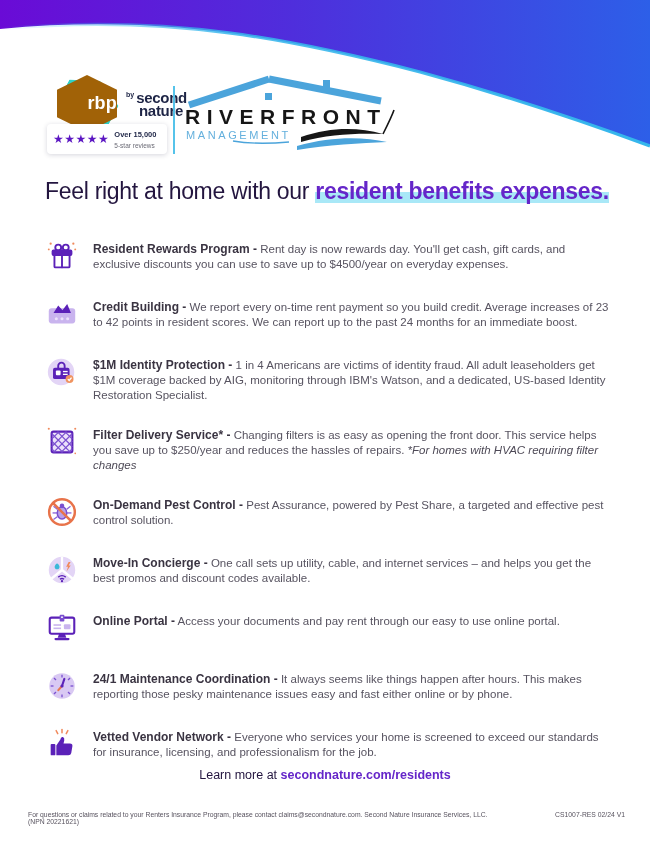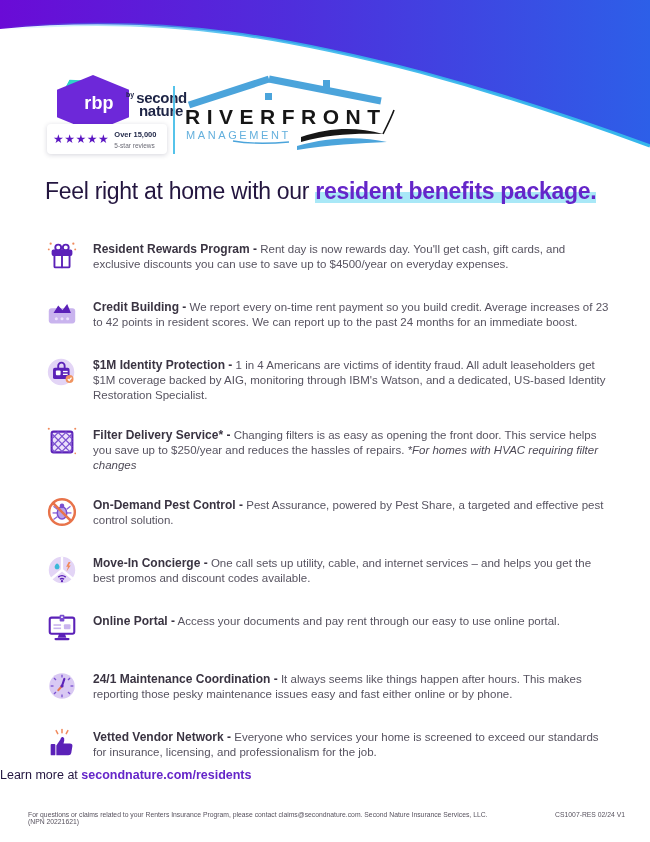--- a/index.html
+++ b/index.html
@@ -11,23 +11,23 @@
   
   .header-wave{position:absolute;top:0;left:0;width:650px;height:160px;}
   
   .rbp-badge{position:absolute;top:74px;left:54px;width:66px;height:60px;}
   .rbp-hex-teal{
     position:absolute;left:6px;top:4px;width:56px;height:52px;background:#2fd3c8;
     clip-path:polygon(50% 0%,100% 26%,100% 74%,50% 100%,0% 74%,0% 26%);
     transform:rotate(28deg);
   }
   .rbp-hex-purple{
-    position:absolute;left:3px;top:1px;width:60px;height:57px;background:#6d28d9;
+    position:absolute;left:3px;top:1px;width:60px;height:57px;background:#a16207;
     clip-path:polygon(50% 0%,100% 26%,100% 74%,50% 100%,0% 74%,0% 26%);
-    display:flex;align-items:center;justify-content:center;padding-left:12px;
+    display:flex;align-items:center;justify-content:flex-end;
   }
   .rbp-text{color:#fff;font-weight:bold;font-size:18px;letter-spacing:0.2px;}
   .byline{position:absolute;top:88px;left:126px;color:#1e2546;line-height:13px;}
   .byline .by{font-size:7px;font-weight:bold;vertical-align:6px;margin-right:2px;}
   .byline .sn{font-size:15px;font-weight:bold;letter-spacing:-0.3px;}
   .byline .sn2{display:block;margin-left:13px;}
   .reviews-box{
     position:absolute;top:124px;left:47px;width:120px;height:30px;background:#fff;
     border-radius:4px;box-shadow:0 1px 5px rgba(20,20,60,0.18);
     display:flex;align-items:center;padding:0 6px;box-sizing:border-box;gap:5px;
@@ -46,21 +46,21 @@
     background:linear-gradient(180deg,transparent 54%,#a9e8f7 54%,#a9e8f7 96%,transparent 96%);
   }
   
   .benefits{position:absolute;top:239px;left:44px;width:572px;display:flex;flex-direction:column;gap:22px;}
   .benefit{display:flex;gap:13px;}
   .benefit-icon{width:36px;height:36px;flex:none;display:flex;justify-content:center;align-items:flex-start;}
   .benefit-text{width:520px;font-size:11.5px;line-height:15px;color:#575360;padding-top:3px;}
   .benefit-title{font-weight:bold;color:#3a3442;font-size:12px;}
   .benefit-note{font-style:italic;color:#4d4956;}
   
-  .learn-more{position:absolute;top:768px;left:0;width:650px;font-size:12.5px;color:#23153f;}
+  .learn-more{position:absolute;top:768px;left:0;width:650px;text-align:center;font-size:12.5px;color:#23153f;}
   .learn-more-link{color:#6526c9;font-weight:bold;text-decoration:none;}
   .fine-print{
     position:absolute;top:811px;left:28px;width:597px;display:flex;
     justify-content:space-between;align-items:flex-start;font-size:6.8px;color:#57525e;
   }
   .fine-print .left{max-width:470px;}
 </style>
 </head>
 <body>
 
@@ -117,21 +117,21 @@
     <text x="1" y="67" font-family="Liberation Sans, sans-serif" font-size="11" letter-spacing="2.6" fill="#64b0dd">MANAGEMENT</text>
 
     <path d="M198 62 C203 52 207 44 209 38" stroke="#161616" stroke-width="1.6" fill="none"></path>
     <path d="M116 65 C146 55 172 55 198 62 C172 61 144 62 116 70 Z" fill="#161616"></path>
     <path d="M112 74 C148 64 178 65 202 70 C176 71 142 73 112 78 Z" fill="#4ba4db"></path>
     <path d="M104 70 C80 72 60 71 48 69" stroke="#4ba4db" stroke-width="1.4" fill="none"></path>
   </svg>
 </div>
 
 <div class="page-title">
-  <span class="title-prefix">Feel right at home with our </span><span class="title-highlight">resident benefits package.</span>
+  <span class="title-prefix">Feel right at home with our </span><span class="title-highlight">resident benefits expenses.</span>
 </div>
 
 <div class="benefits" id="benefits-list">
     <div class="benefit">
       <div class="benefit-icon">
         <svg width="34" height="34" viewBox="0 0 36 36">
     <g fill="#f08a5c">
       <circle cx="6" cy="5" r="1.2"></circle>
             <circle cx="30" cy="5" r="1.2"></circle>
             <circle cx="4" cy="11" r="1"></circle>

